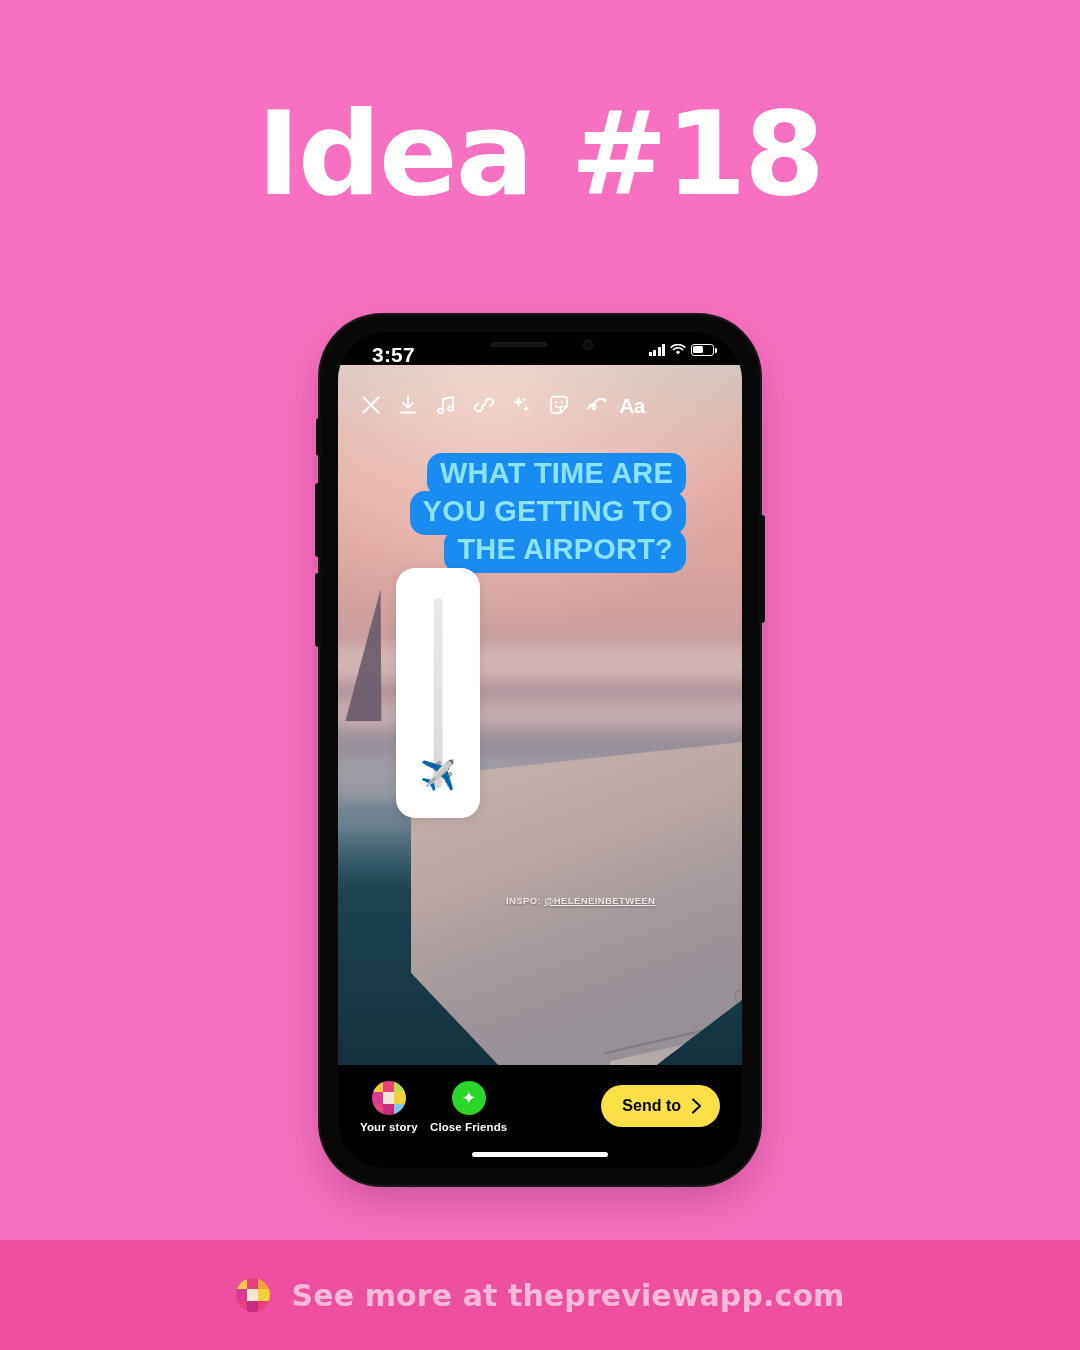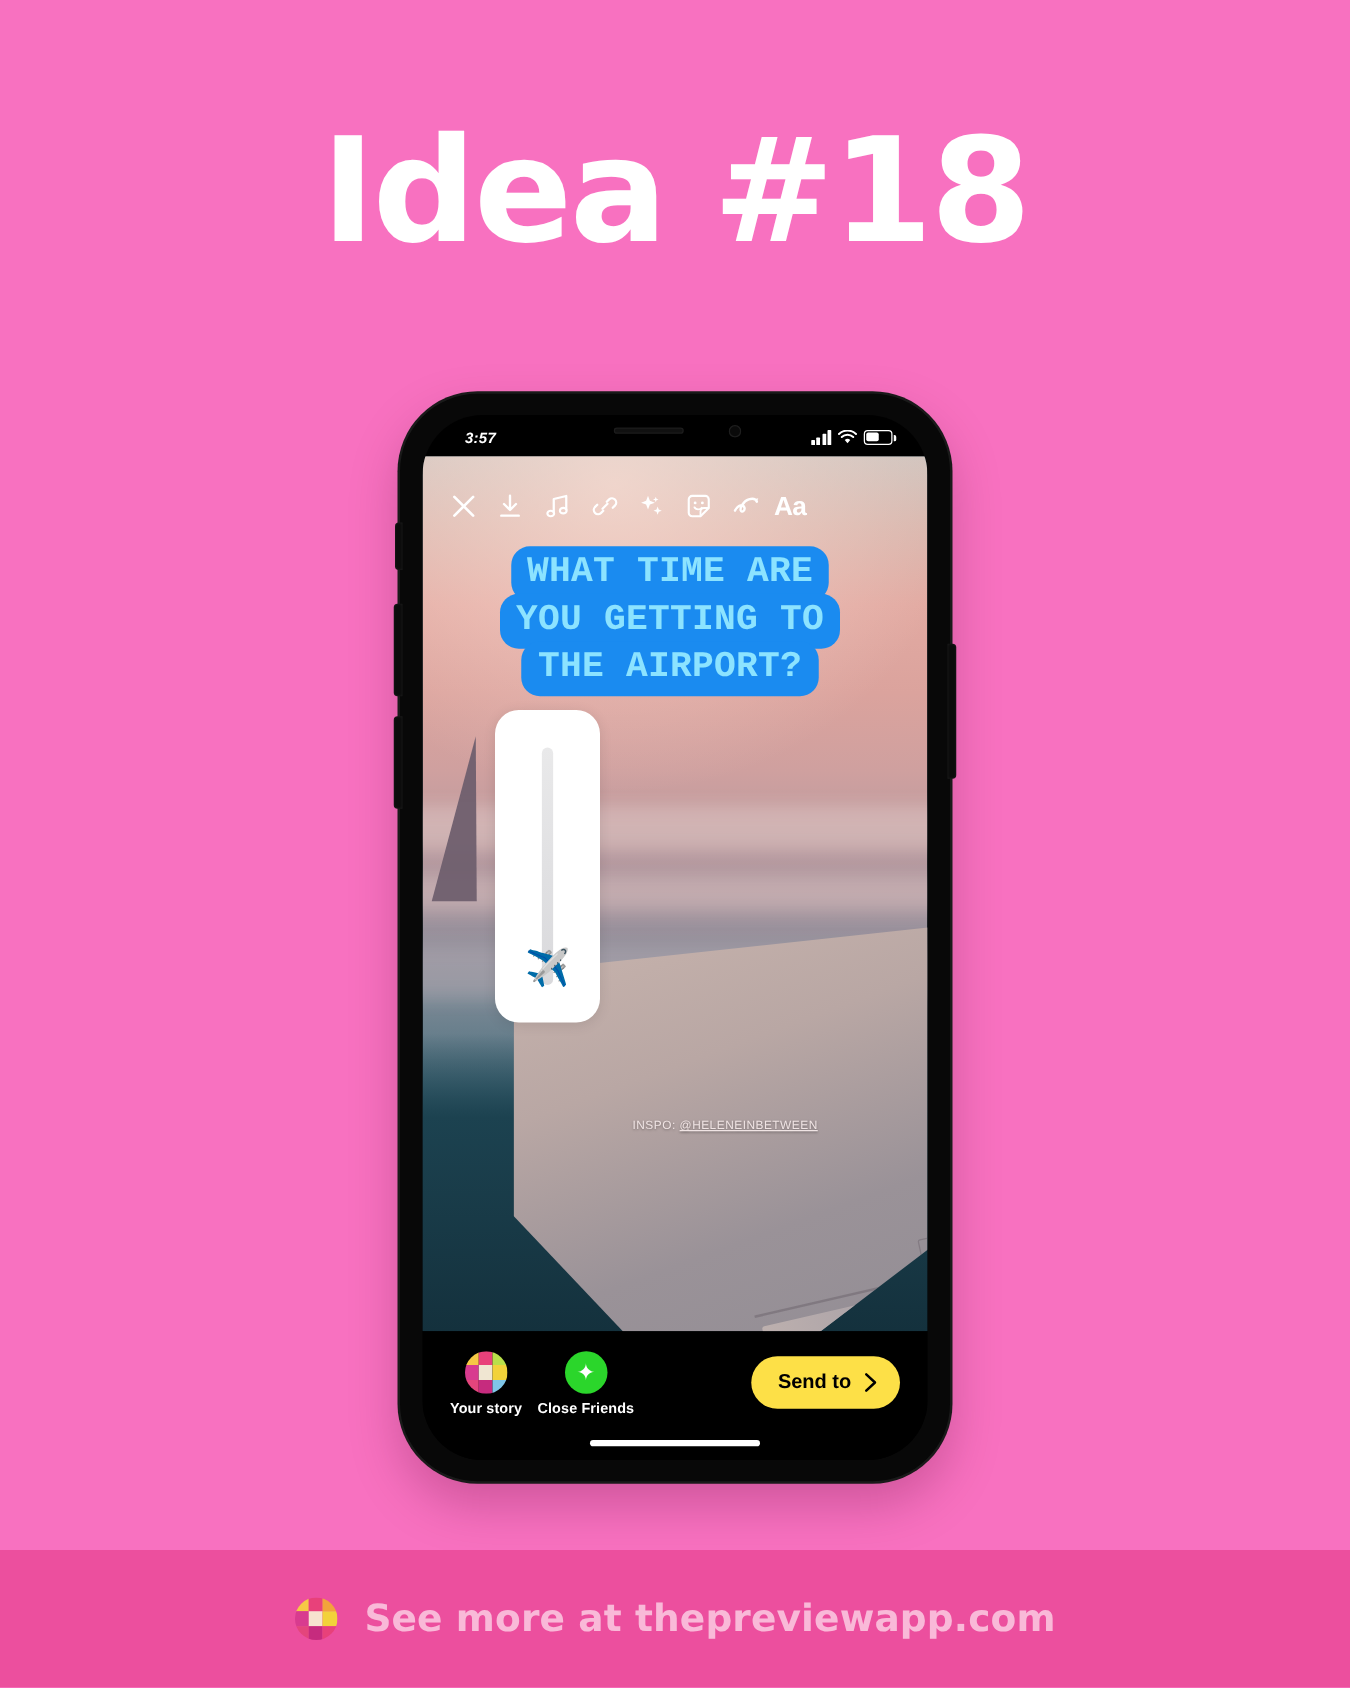--- a/index.html
+++ b/index.html
@@ -64,23 +64,22 @@
 
   
   .statusbar {
     position:absolute; top:0; left:0;
     width:100%; height:46px;
     z-index:8;
     color:#fff;
   }
   .status-time {
     position:absolute; left:34px; top:11px;
-    font-size:12px; font-weight:bold;
+    font-size:21px; font-weight:bold;
     letter-spacing:0.2px;
-    font-style:italic;
   }
   .notch {
     position:absolute; left:50%; top:0;
     transform:translateX(-50%);
     width:150px; height:27px;
     background:#000;
     border-radius:0 0 18px 18px;
   }
   .notch-speaker {
     position:absolute; left:26px; top:10px;
@@ -220,25 +219,25 @@
   .tool-aa {
     font-size:21px; font-weight:bold; color:#fff;
     letter-spacing:-0.5px;
     line-height:1;
     width:auto;
   }
 
   
   .question {
     position:absolute;
-    left:48px; top:108px;
+    left:48px; top:124px;
     width:300px;
     z-index:6;
-    text-align:center;
-    font-family:Liberation Mono, monospace;
+    text-align:right;
+    font-family:Liberation Sans, sans-serif;
   }
   .qline {
     display:inline-block;
     background:#1a8bf0;
     color:#8CE3FF;
     font-size:29px;
     font-weight:bold;
     letter-spacing:0.2px;
     line-height:1;
     padding:6px 13px 9px;
@@ -295,21 +294,21 @@
     white-space:nowrap;
     line-height:1.1;
   }
 
   
   .inspo {
     position:absolute;
     left:168px; top:563px;
     z-index:6;
     font-size:9.5px;
-    font-weight:normal;
+    font-weight:bold;
     color:#F0E4E4;
     letter-spacing:0.4px;
     text-shadow:0 1px 2px rgba(0,0,0,0.35);
   }
   .inspo u { text-decoration:underline; }
 
   
   .actionbar {
     position:absolute;
     left:0; bottom:0;

